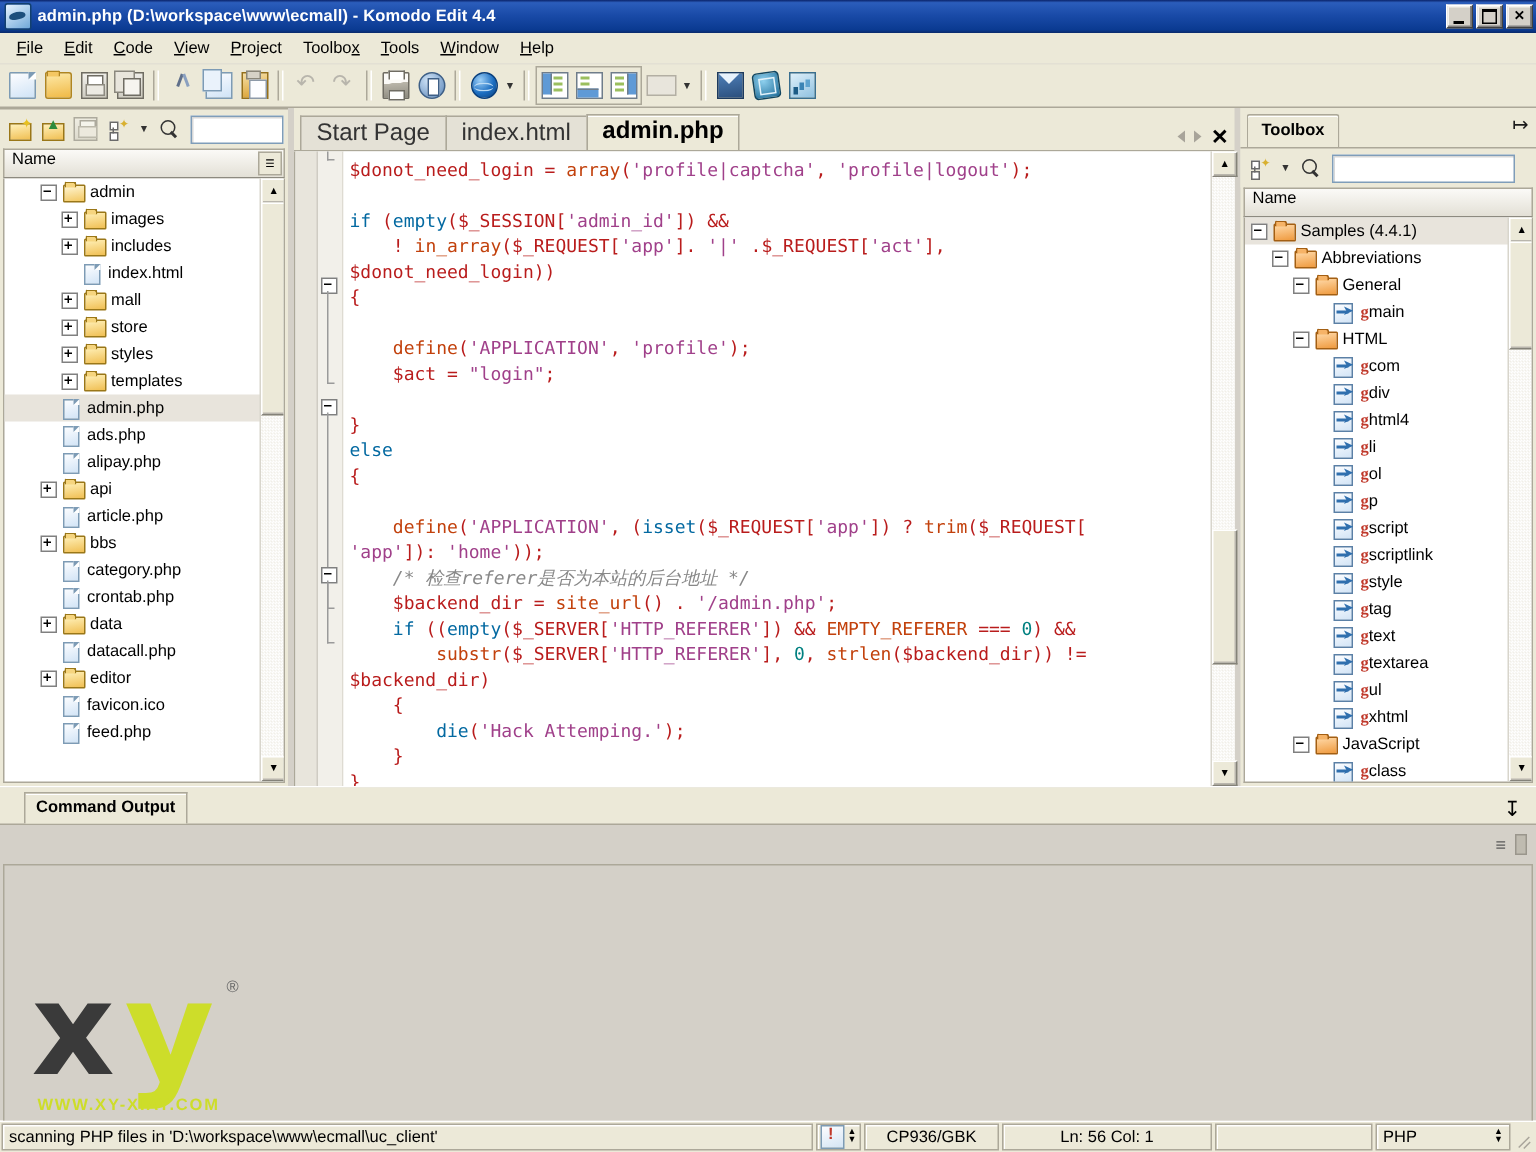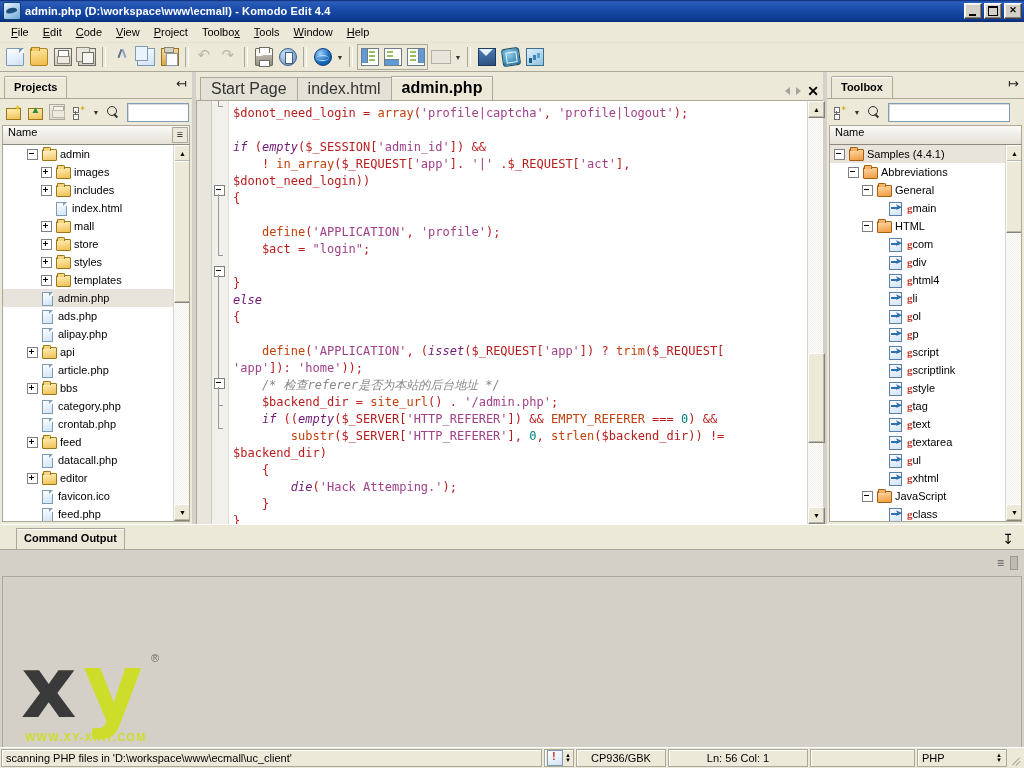--- a/index.html
+++ b/index.html
@@ -324,21 +324,21 @@
   .code {
     flex: 1 1 auto; min-width:0;
     font-family: "DejaVu Sans Mono", "Liberation Mono", monospace;
     font-size: 12px; line-height: 17px;
     padding: 4px 0 0 4px;
     white-space: pre;
     overflow: hidden;
     background: #fff;
     position: relative;
   }
-  .k  { color: #701a75; font-style: italic; }          
+  .k  { color: #0369a1; }          
   .fn { color: #c2410c; }          
   .st { color: #a0408a; }          
   .cm { color: #888888; font-style: italic; }  
   .num{ color: #008080; }
   .pl { color: #b91c1c; }
 
   
   .output-pane {
     flex: 0 0 222px; display:flex; flex-direction:column;
     background:#d4d0c8; border-top: 1px solid #fff;
@@ -491,24 +491,20 @@
         <span class="ico ico-db"></span>
       </div>
     <div class="tb-btn">
         <span class="ico ico-chart"></span>
       </div>
   </div>
 
   <div class="body-row">
 
     <div class="pane" style="flex:0 0 192px;">
-      <div class="pane-tabbar">
-        <div class="pane-tab">Projects</div>
-        <div class="pane-collapse">↤</div>
-      </div>
       <div class="pane-toolrow">
         <div class="mini-btn">
           <span class="ico" style="width:15px;height:13px;position:relative;">
             <span style="position:absolute;left:0;top:2px;width:13px;height:10px;background:linear-gradient(170deg,#fff0b8,#f0bf53);border:1px solid #9a7718;"></span>
             <span style="position:absolute;right:-1px;top:-2px;color:#e8c020;font-size:9px;line-height:8px;">✦</span>
           </span>
         </div>
         <div class="mini-btn">
           <span class="ico" style="width:15px;height:13px;position:relative;">
             <span style="position:absolute;left:0;top:2px;width:13px;height:10px;background:linear-gradient(170deg,#fff0b8,#f0bf53);border:1px solid #9a7718;"></span>
@@ -668,21 +664,21 @@
                 <span class="tdoc"></span>
               </span>
               <span>crontab.php</span>
             </div>
             <div class="trow">
               <span class="indent" style="width: 22px;"></span>
               <span class="twist plus"></span>
               <span class="ticon">
                 <span class="tf"></span>
               </span>
-              <span>feed</span>
+              <span>data</span>
             </div>
             <div class="trow">
               <span class="indent" style="width: 22px;"></span>
               <span class="twist-sp"></span>
               <span class="ticon">
                 <span class="tdoc"></span>
               </span>
               <span>datacall.php</span>
             </div>
             <div class="trow">

